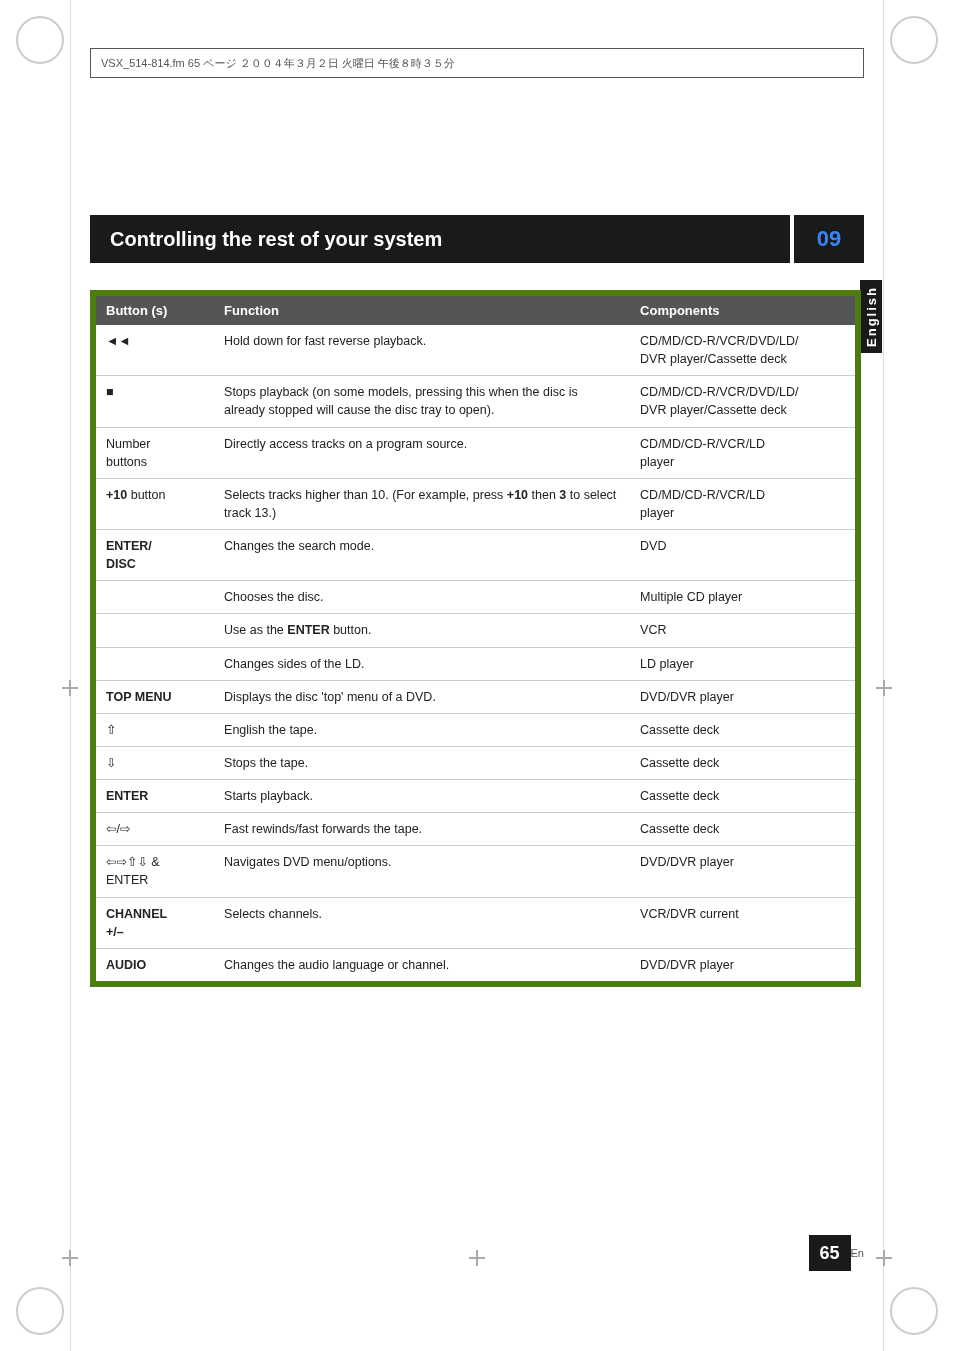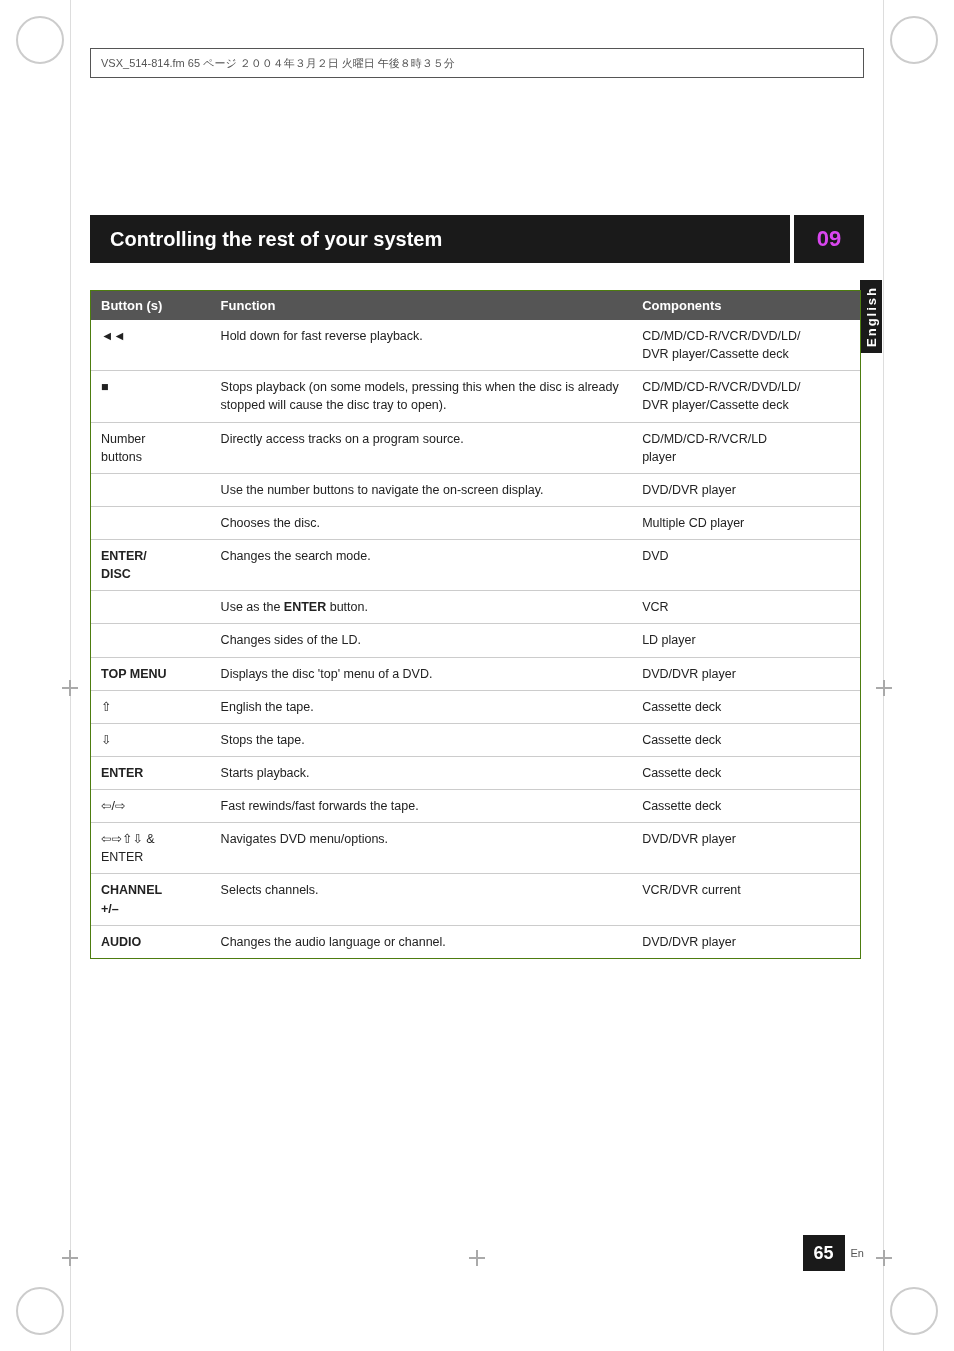--- a/index.html
+++ b/index.html
@@ -100,21 +100,21 @@
     .chapter-number-box {
       width: 70px;
       height: 100%;
       background: #1a1a1a;
       display: flex;
       align-items: center;
       justify-content: center;
       margin-left: 4px;
     }
     .chapter-number-text {
-      color: #d946ef;
+      color: #3b82f6;
       font-size: 22px;
       font-weight: bold;
     }
 
     
     .english-side-label {
       position: absolute;
       top: 280px;
       right: 72px;
       width: 22px;
@@ -133,21 +133,21 @@
       transform: rotate(180deg);
       letter-spacing: 2px;
     }
 
     
     .table-container {
       position: absolute;
       top: 290px;
       left: 90px;
       right: 93px;
-      border: 1px solid #4d7c0f;
+      border: 6px solid #4d7c0f;
     }
 
     table {
       width: 100%;
       border-collapse: collapse;
     }
 
     thead tr {
       background: #555;
       color: #fff;
@@ -188,21 +188,20 @@
 
     
     .footer-area {
       position: absolute;
       bottom: 80px;
       left: 90px;
       right: 90px;
       display: flex;
       justify-content: flex-end;
       align-items: center;
-      gap: 6px;
     }
     .page-number-box {
       background: #1a1a1a;
       color: #fff;
       font-size: 18px;
       font-weight: bold;
       width: 42px;
       height: 36px;
       display: flex;
       align-items: center;
@@ -306,34 +305,35 @@
 DVR player/Cassette deck</td>
         </tr>
         <tr>
           <td class="col-button" style="font-weight: normal; white-space: pre-line;">Number
 buttons</td>
           <td class="col-function">Directly access tracks on a program source.</td>
           <td class="col-components" style="white-space: pre-line;">CD/MD/CD-R/VCR/LD
 player</td>
         </tr>
         <tr>
-          <td class="col-button" style="font-weight: normal; white-space: pre-line;"></td>
-          <td class="col-function">Use the number buttons to navigate the on-screen display.</td>
-          <td class="col-components" style="white-space: pre-line;">DVD/DVR player</td>
-        </tr>
-        <tr>
-          <td class="col-button" style="font-weight: normal; white-space: pre-line;"></td>
-          <td class="col-function">Chooses the disc.</td>
-          <td class="col-components" style="white-space: pre-line;">Multiple CD player</td>
+          <td class="col-button" style="font-weight: normal;"><span style="font-weight: bold;">+10</span> button</td>
+          <td class="col-function">Selects tracks higher than 10. (For example, press <strong>+10</strong> then <strong>3</strong> to select track 13.)</td>
+          <td class="col-components" style="white-space: pre-line;">CD/MD/CD-R/VCR/LD
+player</td>
         </tr>
         <tr>
           <td class="col-button" style="font-weight: bold; white-space: pre-line;">ENTER/
 DISC</td>
           <td class="col-function">Changes the search mode.</td>
           <td class="col-components" style="white-space: pre-line;">DVD</td>
+        </tr>
+        <tr>
+          <td class="col-button" style="font-weight: normal; white-space: pre-line;"></td>
+          <td class="col-function">Chooses the disc.</td>
+          <td class="col-components" style="white-space: pre-line;">Multiple CD player</td>
         </tr>
         <tr>
           <td class="col-button" style="font-weight: normal; white-space: pre-line;"></td>
           <td class="col-function">Use as the <strong>ENTER</strong> button.</td>
           <td class="col-components" style="white-space: pre-line;">VCR</td>
         </tr>
         <tr>
           <td class="col-button" style="font-weight: normal; white-space: pre-line;"></td>
           <td class="col-function">Changes sides of the LD.</td>
           <td class="col-components" style="white-space: pre-line;">LD player</td>

